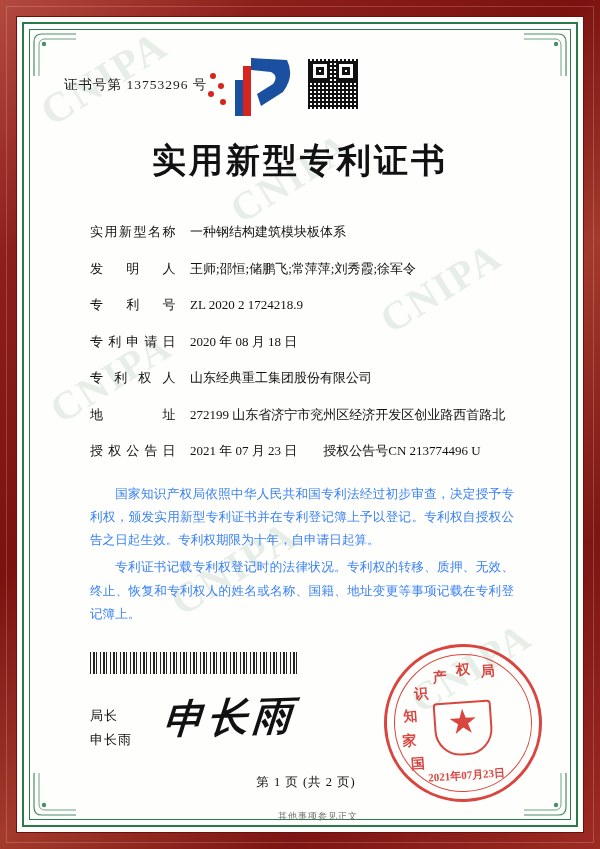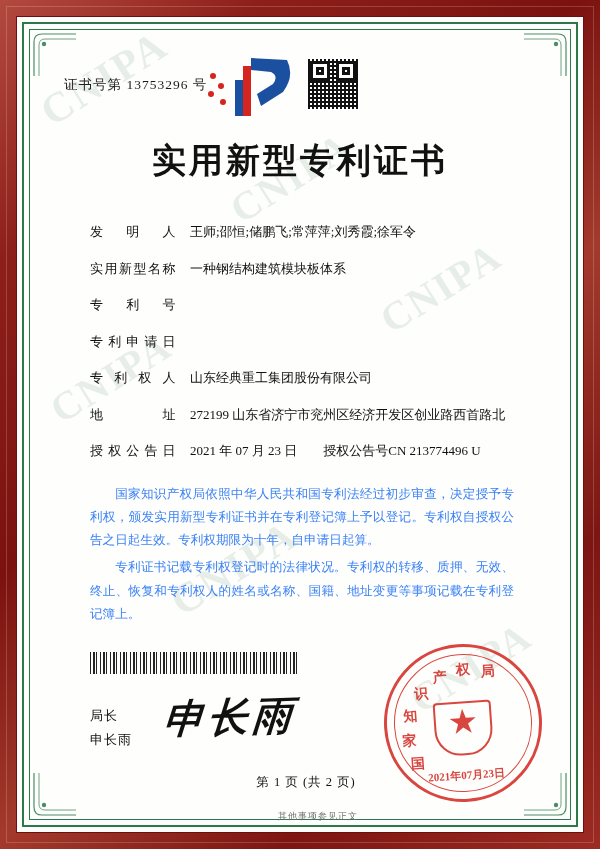--- a/index.html
+++ b/index.html
@@ -367,32 +367,34 @@
           </svg>
         </div>
 
         <div class="qr"></div>
       </div>
 
       <div class="title">实用新型专利证书</div>
 
       <div class="fields">
         <div class="field">
+          <span class="lbl spread">实用新型名称</span>
+          <span class="val">一种钢结构建筑模块板体系</span>
+        </div>
+        <div class="field">
           <span class="lbl spread">发 明 人</span>
           <span class="val">王师;邵恒;储鹏飞;常萍萍;刘秀霞;徐军令</span>
         </div>
         <div class="field">
-          <span class="lbl spread">实用新型名称</span>
-          <span class="val">一种钢结构建筑模块板体系</span>
-        </div>
-        <div class="field">
           <span class="lbl spread">专 利 号</span>
+          <span class="val">ZL 2020 2 1724218.9</span>
         </div>
         <div class="field">
           <span class="lbl spread">专利申请日</span>
+          <span class="val">2020 年 08 月 18 日</span>
         </div>
         <div class="field">
           <span class="lbl spread">专 利 权 人</span>
           <span class="val">山东经典重工集团股份有限公司</span>
         </div>
         <div class="field">
           <span class="lbl spread">地 址</span>
           <span class="val">272199 山东省济宁市兖州区经济开发区创业路西首路北</span>
         </div>
         <div class="field two-col">

